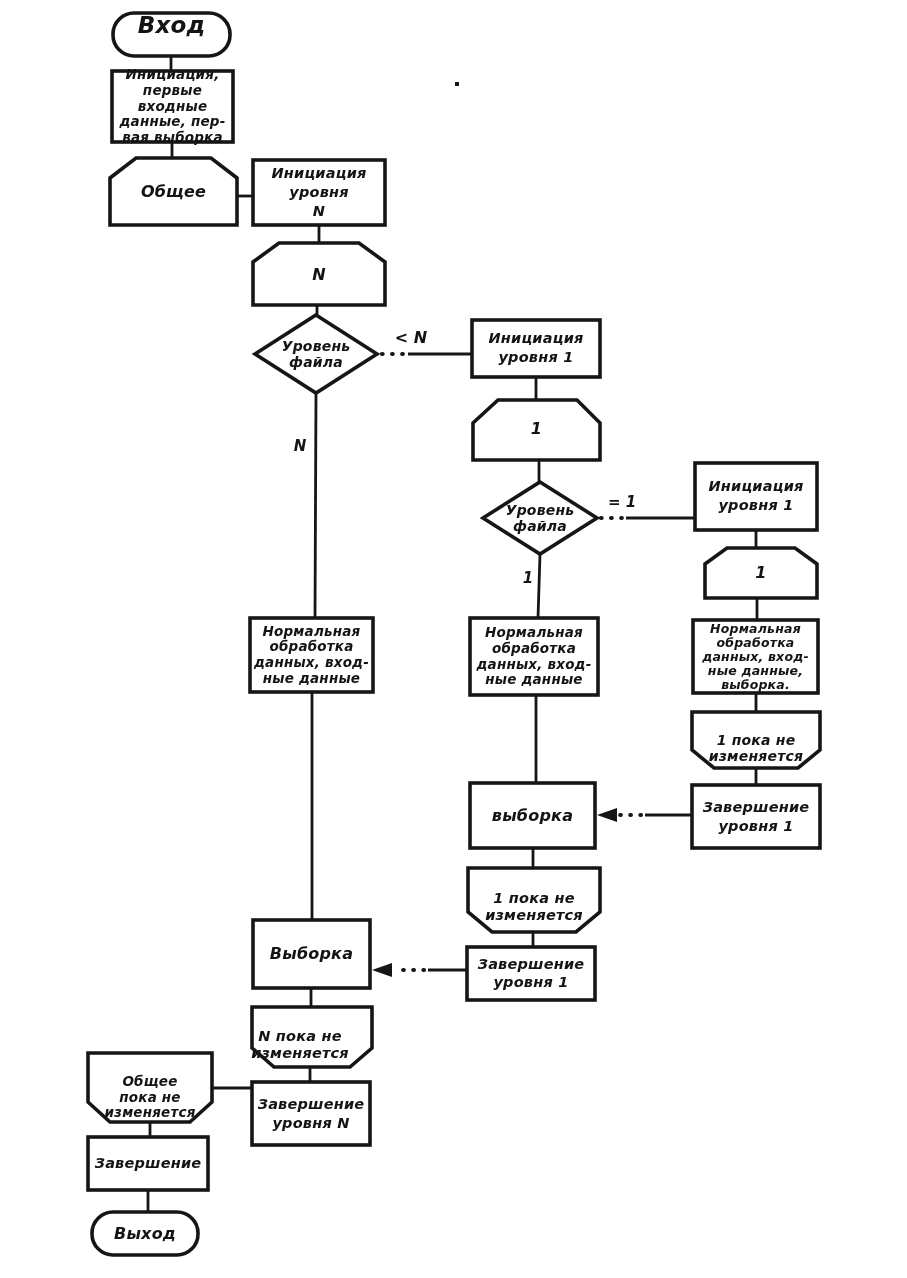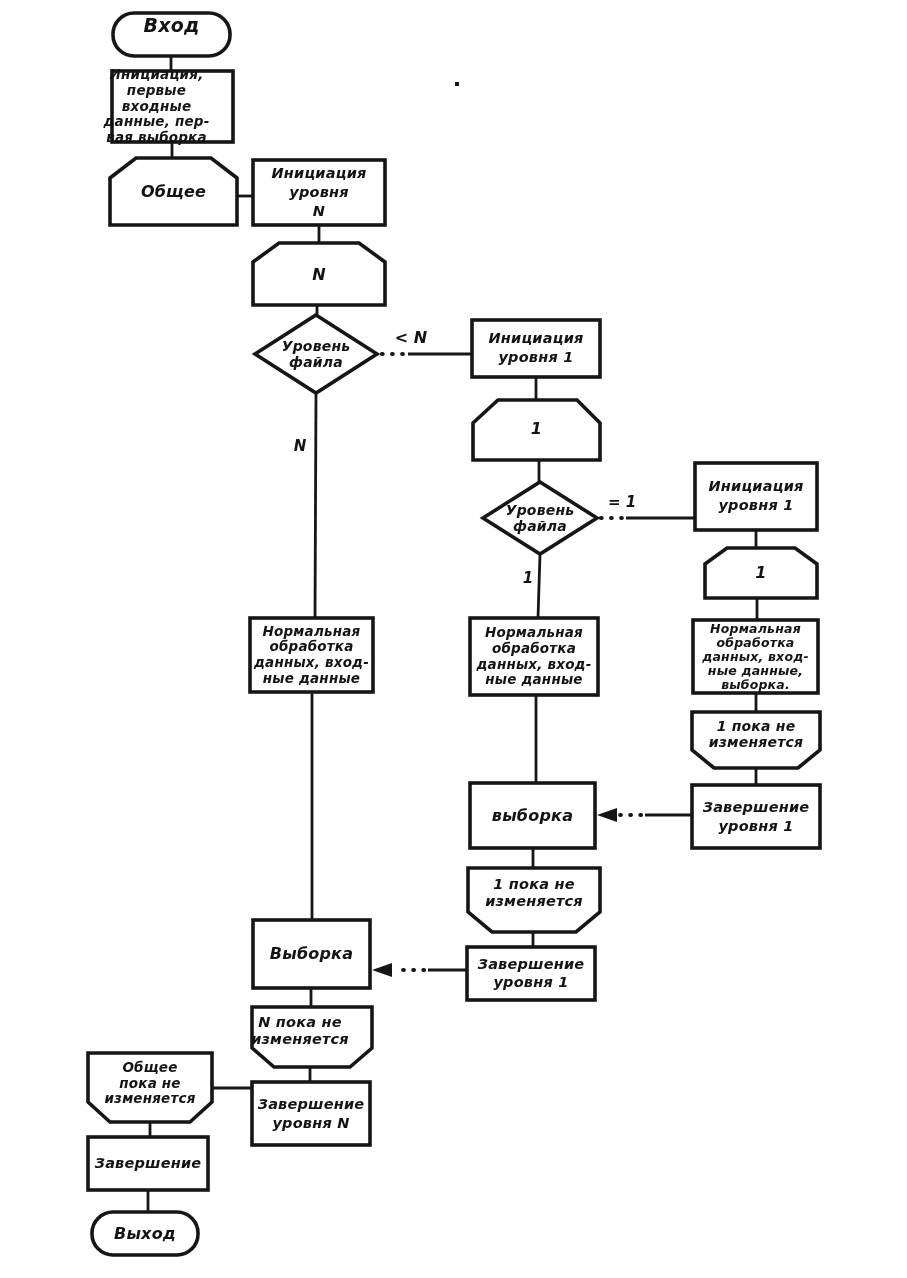--- a/index.html
+++ b/index.html
@@ -21,21 +21,21 @@
     text-align: center;
     white-space: pre-line;
     font-style: italic;
     font-weight: bold;
     color: #141414;
     letter-spacing: 0.2px;
     line-height: 1.22;
     pointer-events: none;
   }
   .lbl.small { line-height: 1.16; }
-  .lbl.loopend { align-items: flex-start; padding-top: 4px; box-sizing: border-box; }
+  .lbl.loopend { align-items: flex-start; padding-top: 18px; box-sizing: border-box; }
   .edge-lbl {
     position: absolute;
     font-style: italic;
     font-weight: bold;
     color: #141414;
     text-align: center;
   }
 </style>
 </head>
 <body>
@@ -114,23 +114,23 @@
       <polygon points="252,1007 372,1007 372,1048 350,1067 274,1067 252,1048"></polygon>
       <rect x="252" y="1082" width="118" height="63"></rect>
       <polygon points="88,1053 212,1053 212,1102 190,1122 110,1122 88,1102"></polygon>
       <rect x="88" y="1137" width="120" height="53"></rect>
       <rect x="92" y="1212" width="106" height="43" rx="21" ry="21"></rect>
     </g>
 
     <rect x="455" y="82" width="4" height="4" fill="#161616"></rect>
   </svg>
 
-  <div class="lbl" style="left:113px; top:13px; width:117px; height:25px; font-size:19px;">Вход</div>
-
-  <div class="lbl small" style="left:98px; top:74px; width:117px; height:65px; font-size:13.5px;">Инициация,
+  <div class="lbl" style="left:113px; top:13px; width:117px; height:25px; font-size:23px;">Вход</div>
+
+  <div class="lbl small" style="left:114px; top:74px; width:117px; height:65px; font-size:13.5px;">Инициация,
 первые входные
 данные, пер-
 вая выборка</div>
 
   <div class="lbl" style="left:110px; top:162px; width:127px; height:60px; font-size:16px;">Общее</div>
 
   <div class="lbl" style="left:255px; top:163px; width:128px; height:59px; font-size:14.5px; line-height:1.3;">Инициация
 уровня
 N</div>
 

